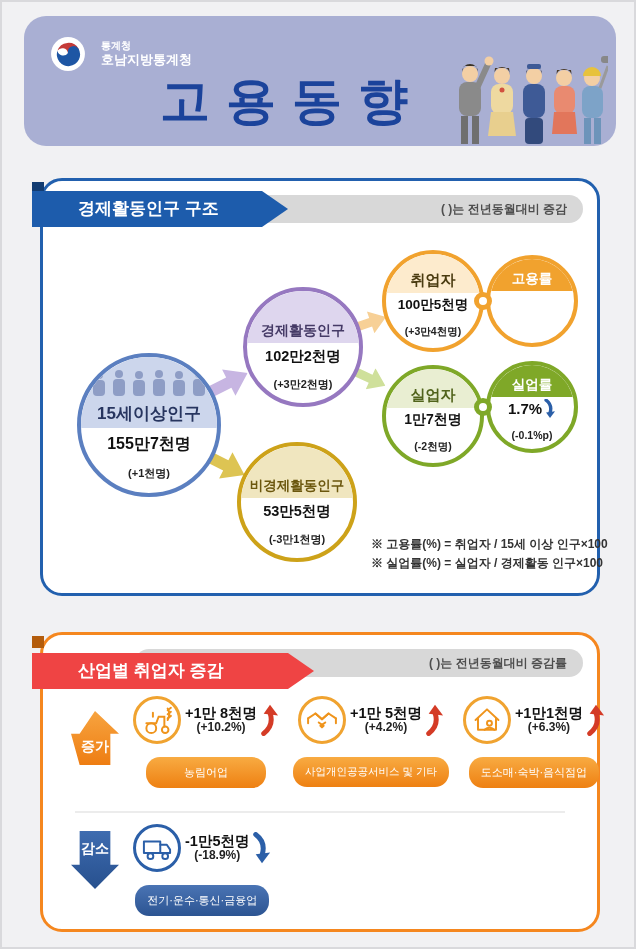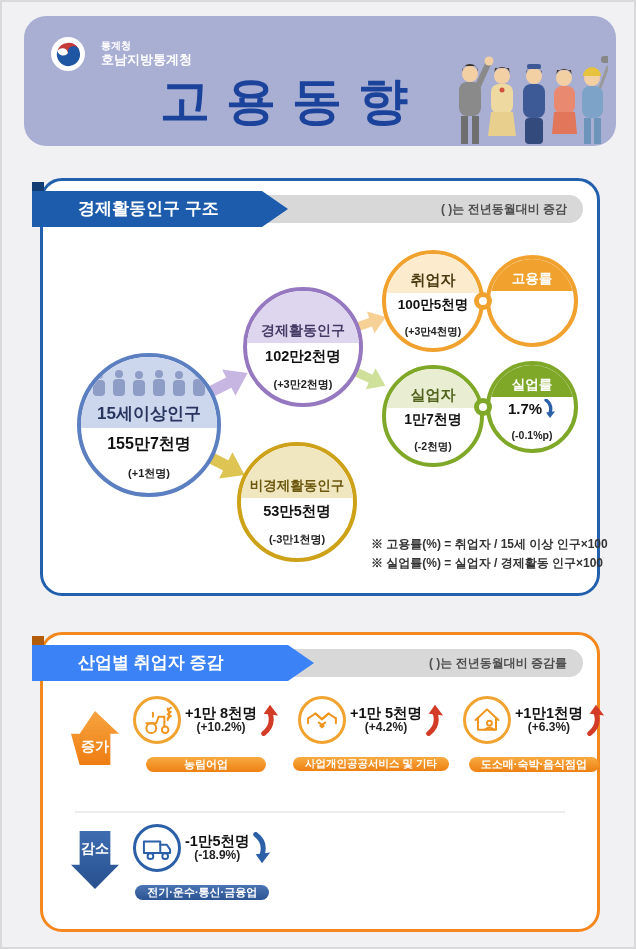--- a/index.html
+++ b/index.html
@@ -23,21 +23,21 @@
   .box-blue{top:176px;height:418px;border:3px solid #2260ae;}
   .box-orange{top:630px;height:300px;border:3px solid #f5871f;}
 
   .note-pill{position:absolute;left:92px;top:14px;width:448px;height:28px;background:#d8d8d8;
     border-radius:14px;z-index:1;display:flex;align-items:center;justify-content:flex-end;
     padding-right:16px;font-size:12px;font-weight:700;color:#4e4e4e;}
   .banner{position:absolute;left:-11px;top:10px;height:36px;z-index:2;color:#fff;
     font-size:17px;font-weight:800;line-height:36px;padding-left:46px;
     clip-path:polygon(0 0, calc(100% - 26px) 0, 100% 50%, calc(100% - 26px) 100%, 0 100%);}
   .banner-blue{width:256px;background:#1d5cac;}
-  .banner-orange{width:282px;background:#3b82f6;}
+  .banner-orange{width:282px;background:#ef4444;margin-top:8px;}
   .fold{position:absolute;left:-11px;top:1px;width:12px;height:12px;z-index:0;}
   .fold-blue{background:#123c72;}
   .fold-orange{background:#b35c0c;}
 
   
   .bubble{position:absolute;border-radius:50%;background:#fff;overflow:hidden;
     display:flex;flex-direction:column;}
   .bubble-top{display:flex;align-items:flex-end;justify-content:center;position:relative;padding-bottom:3px;}
   .bubble-label{font-weight:800;position:relative;z-index:1;}
   .bubble-bottom{flex:1;display:flex;flex-direction:column;align-items:center;justify-content:center;gap:11px;padding-bottom:6px;}
@@ -109,22 +109,22 @@
 
   .inc-row{position:absolute;left:90px;top:56px;width:472px;display:flex;justify-content:space-between;}
   .ind-item{display:flex;flex-direction:column;align-items:center;}
   .ind-top{display:flex;align-items:center;gap:4px;height:58px;}
   .icon-circle{width:48px;height:48px;border-radius:50%;border:3px solid #f0a330;background:#fff;
     display:flex;align-items:center;justify-content:center;flex:none;}
   .icon-circle.blue{border-color:#2b5fa8;}
   .val-col{display:flex;flex-direction:column;align-items:center;line-height:1.15;}
   .ind-value{font-size:14.5px;font-weight:800;color:#111;white-space:nowrap;text-align:right;}
   .ind-rate{font-size:12px;font-weight:700;color:#222;}
-  .ind-pill{margin-top:8px;padding:0 12px;border-radius:14px;white-space:nowrap;
-    background:linear-gradient(180deg,#f8ab42,#ee8012);color:#fff;font-size:11px;font-weight:700;}
+  .ind-pill{margin-top:8px;padding:8px 12px;border-radius:14px;white-space:nowrap;
+    background:linear-gradient(180deg,#f8ab42,#ee8012);color:#fff;font-size:11px;font-weight:400;}
   .ind-pill.blue{background:linear-gradient(180deg,#4a74b4,#2c5492);}
   .divider{position:absolute;left:32px;right:32px;top:176px;border-top:2px solid #ececec;}
   .dec-area{position:absolute;left:90px;top:184px;}
 </style>
 </head>
 <body>
 
 <div class="canvas">
 
   <div class="band">

